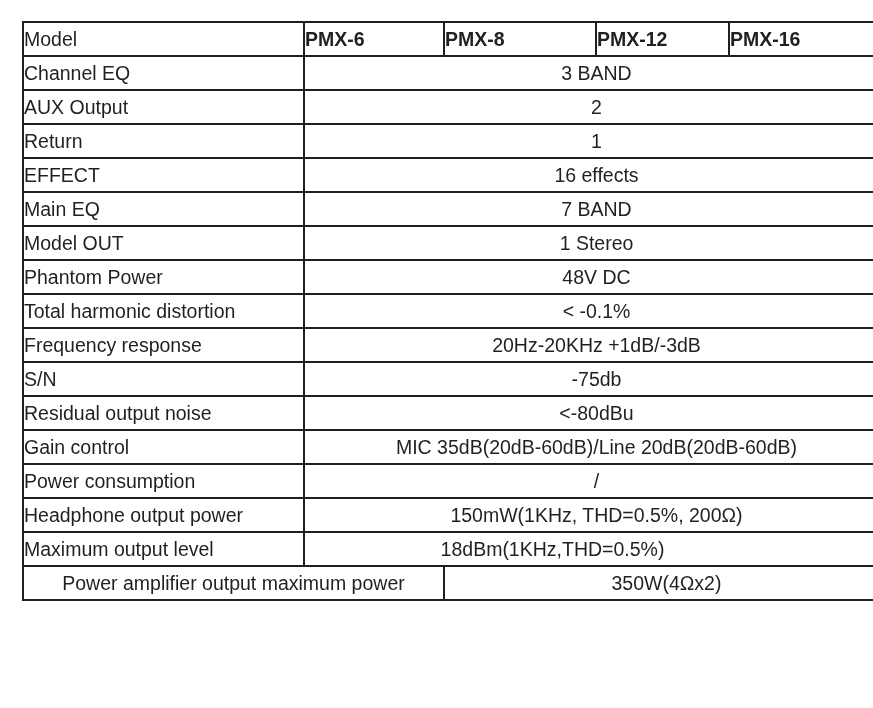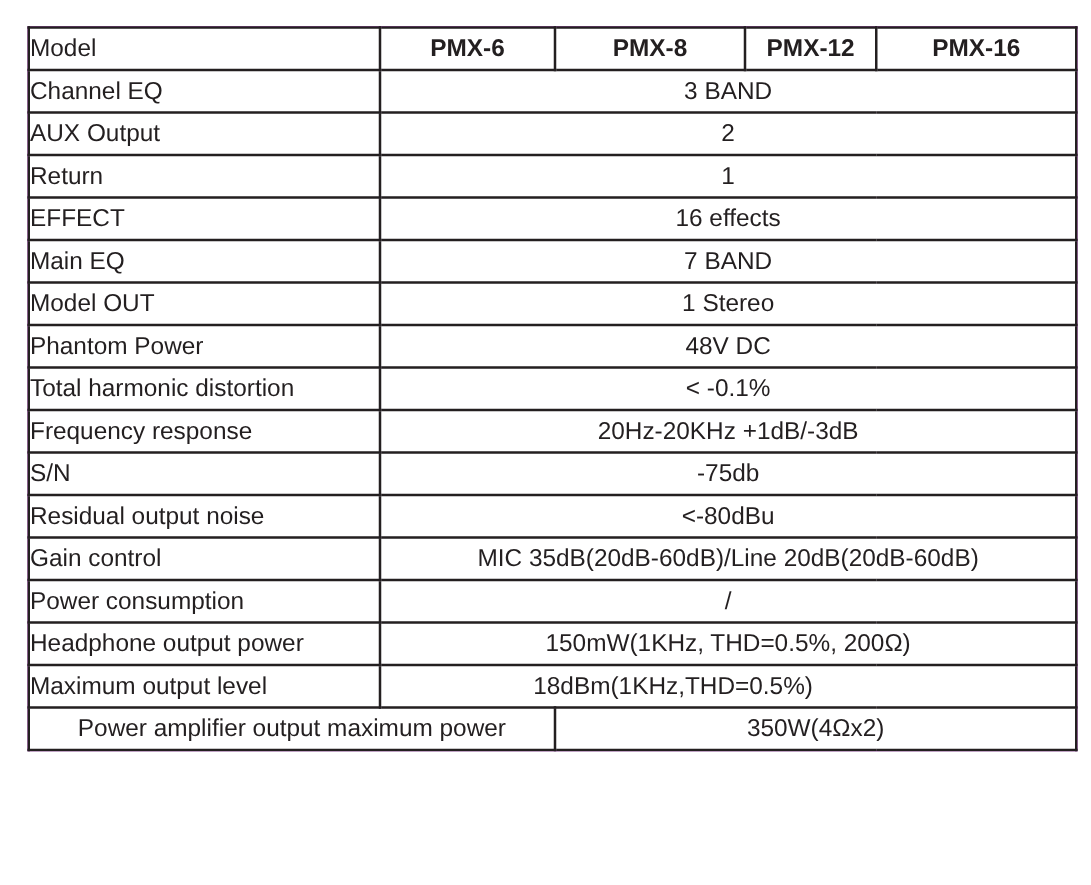--- a/index.html
+++ b/index.html
@@ -45,31 +45,30 @@
     padding-left: 25px;
     width: 281px;
   }
   td.label-wide {
     text-align: center;
     padding-left: 22px;
     width: 421px;
     font-size: 20.5px;
   }
   td.model-cell {
-    text-align: center;
     font-weight: bold;
     font-size: 19.5px;
   }
   td.num-cell {
     text-align: center;
     font-size: 19.5px;
   }
   td.c6 { width: 140px; }
   td.c8 { width: 152px; margin-top: 48px; }
-  td.c12 { width: 105px; }
+  td.c12 { width: 133px; }
   td.c16 { width: 160px; }
 
   td.span-value {
     text-align: center;
     font-size: 19.5px;
   }
   td.span-value.nudge-left {
     padding-right: 88px;
   }
   td.last-value {

